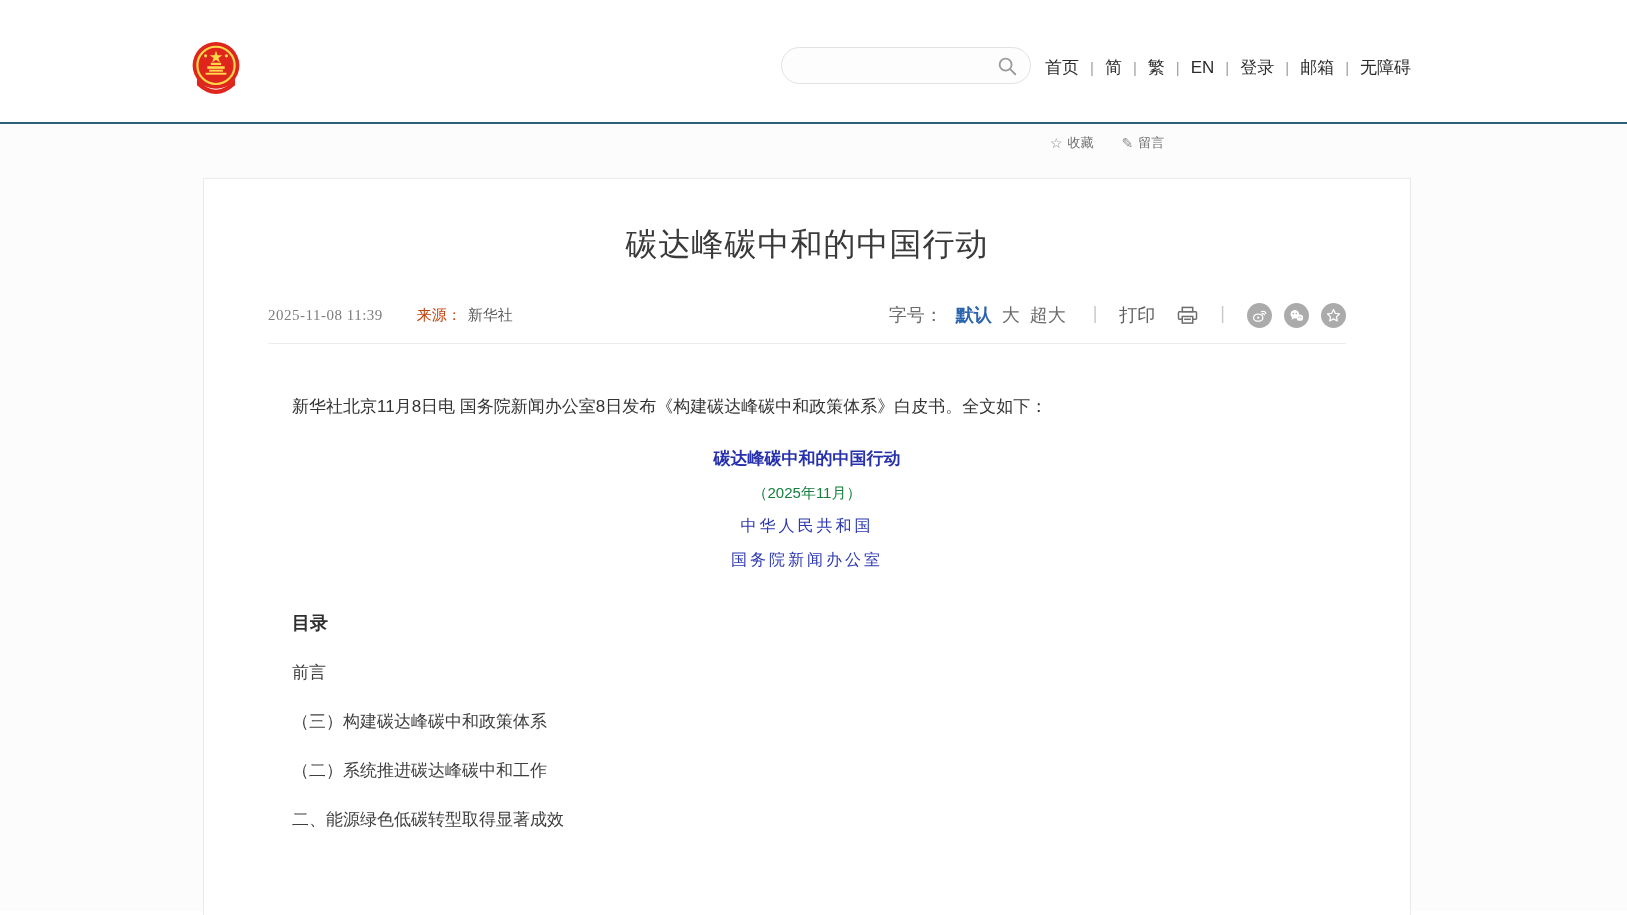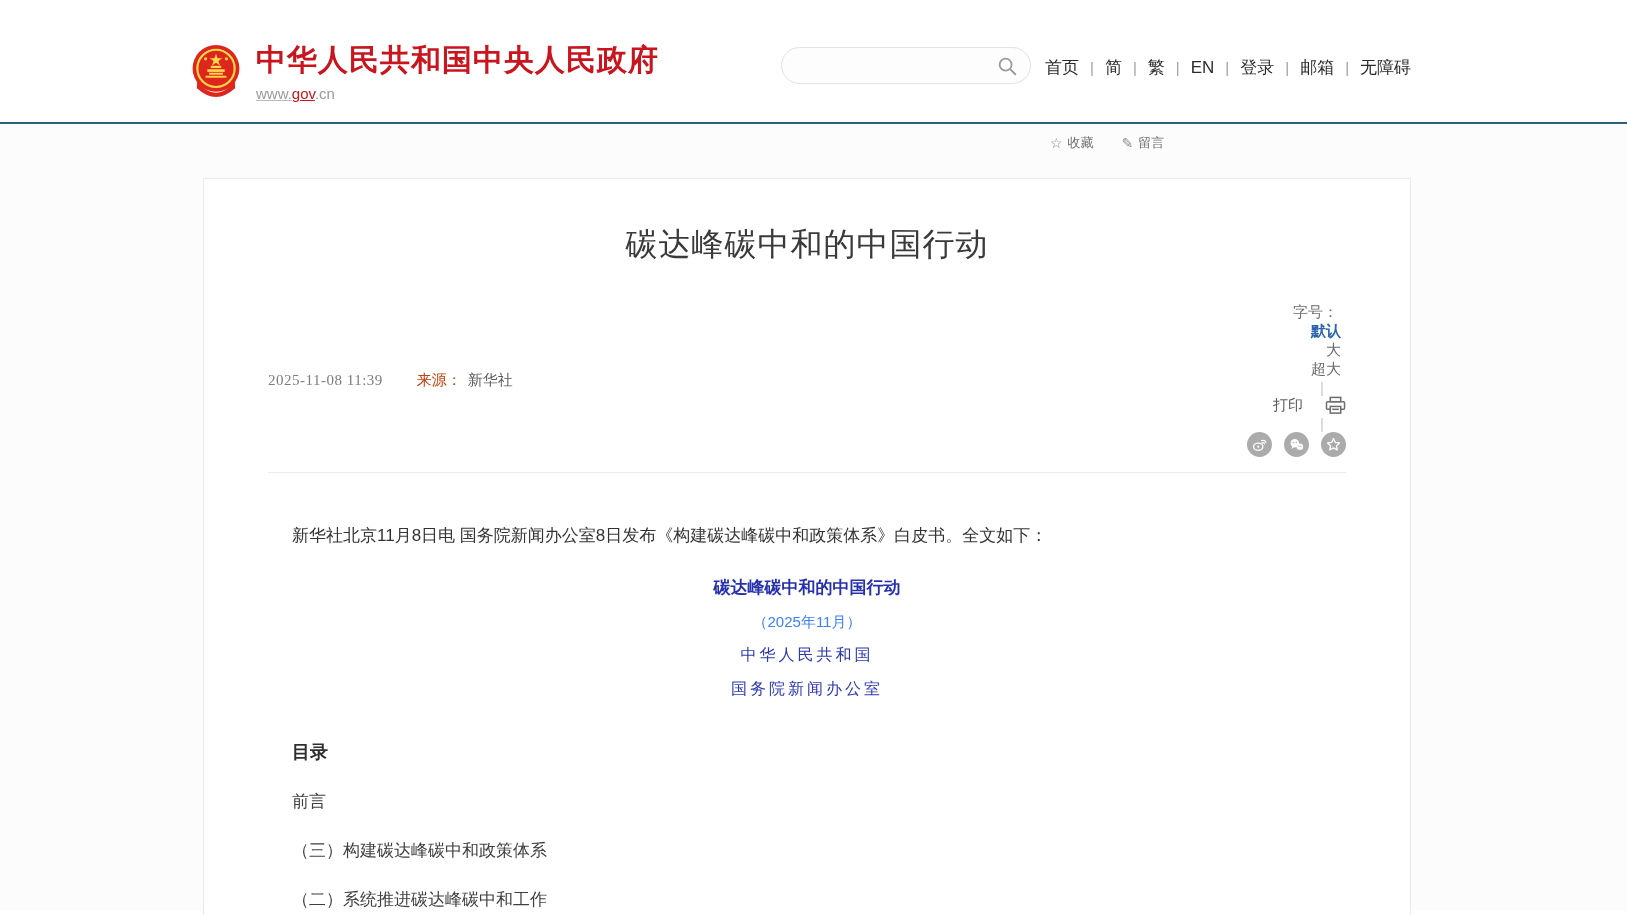--- a/index.html
+++ b/index.html
@@ -45,36 +45,36 @@
                    font-weight:500; letter-spacing:1px; }
 
   .meta-row { margin:36px 64px 0 64px; padding-bottom:15px; border-bottom:1px solid #ededed;
               display:flex; justify-content:space-between; align-items:center; }
   .meta-left { display:flex; align-items:center; font-size:15px; color:#7d7d7d;
                font-family:"Liberation Serif", serif; }
   .meta-date { letter-spacing:.5px;text-align:center; }
   .meta-source-label { margin-left:34px; color:#c2410c; }
   .meta-source { margin-left:6px; color:#5d5d5d; }
 
-  .meta-right { display:flex; align-items:flex-end; font-size:15px; color:#6b6b6b;flex-direction:column; }
+  .meta-right { display:flex; align-items:flex-start; font-size:18px; color:#6b6b6b; }
   .fs-label { margin-right:8px; }
   .fs-opt { margin:0 5px; cursor:pointer; color:#6b6b6b; }
   .fs-opt.active { color:#2a63ae; font-weight:bold; }
   .meta-sep { color:#c9c9c9; margin:0 22px; }
   .print-btn { display:flex; align-items:center; gap:22px; cursor:pointer; color:#5e5e5e; }
   .share-group { display:flex; align-items:center; gap:12px; }
   .share-circle { width:25px; height:25px; border-radius:50%; background:#ababab;
                   display:flex; align-items:center; justify-content:center; cursor:pointer; }
 
   
   .article-body { padding:0 88px; color:#333; }
   .lead { margin-top:50px; font-size:17px; line-height:1.55; color:#333; }
 
   .doc-title { margin-top:27px; text-align:center; font-size:17px; font-weight:bold; color:#2731ac; }
-  .doc-date  { margin-top:14px; text-align:center; font-size:15px; color:#3b82f6; }
+  .doc-date  { margin-top:14px; text-align:center; font-size:15px; color:#15803d; }
   .doc-org   { margin-top:13px; text-align:center; font-size:16px; color:#2d38b0;
                font-family:"Liberation Serif", serif; letter-spacing:3px; }
 
   .toc-heading { margin-top:40px; font-size:18px; font-weight:bold; color:#2f2f2f; }
   .toc-item { margin-top:26px; font-size:17px; color:#3f3f3f; }
 </style>
 </head>
 <body>
 
 <div class="site-header">
@@ -84,24 +84,20 @@
       <path d="M8 44 Q30 70 52 44 L52 52 Q30 72 8 52 Z" fill="#df261d"></path>
       <circle cx="30" cy="29" r="21.5" fill="none" stroke="#ffd94a" stroke-width="2.5"></circle>
       <polygon points="30,12 31.8,17.2 37.2,17.2 32.8,20.4 34.5,25.6 30,22.4 25.5,25.6 27.2,20.4 22.8,17.2 28.2,17.2" fill="#ffd94a"></polygon>
       <circle cx="18" cy="18" r="1.8" fill="#ffd94a"></circle>
       <circle cx="42" cy="18" r="1.8" fill="#ffd94a"></circle>
       <rect x="20" y="30" width="20" height="3" fill="#ffd94a"></rect>
       <rect x="22" y="34" width="16" height="2.2" fill="#ffd94a"></rect>
       <rect x="18" y="37.5" width="24" height="2.2" fill="#ffd94a"></rect>
       <rect x="24" y="26" width="12" height="2.5" fill="#ffd94a"></rect>
     </svg>
-    <div class="brand">
-      <div class="site-title">中华人民共和国中央人民政府</div>
-      <div class="site-url"><span class="u">www.</span><span class="gov">gov</span><span>.cn</span></div>
-    </div>
   </div>
 
   <div class="search-box">
     <input class="search-input" type="text" placeholder="" style="">
     <span class="search-icon">
       <svg width="22" height="22" viewBox="0 0 24 24" fill="none" stroke="#9b9b9b" stroke-width="2" stroke-linecap="round">
         <circle cx="10.5" cy="10.5" r="6.5"></circle>
           <line x1="15.5" y1="15.5" x2="21" y2="21"></line>
       </svg>
     </span>

